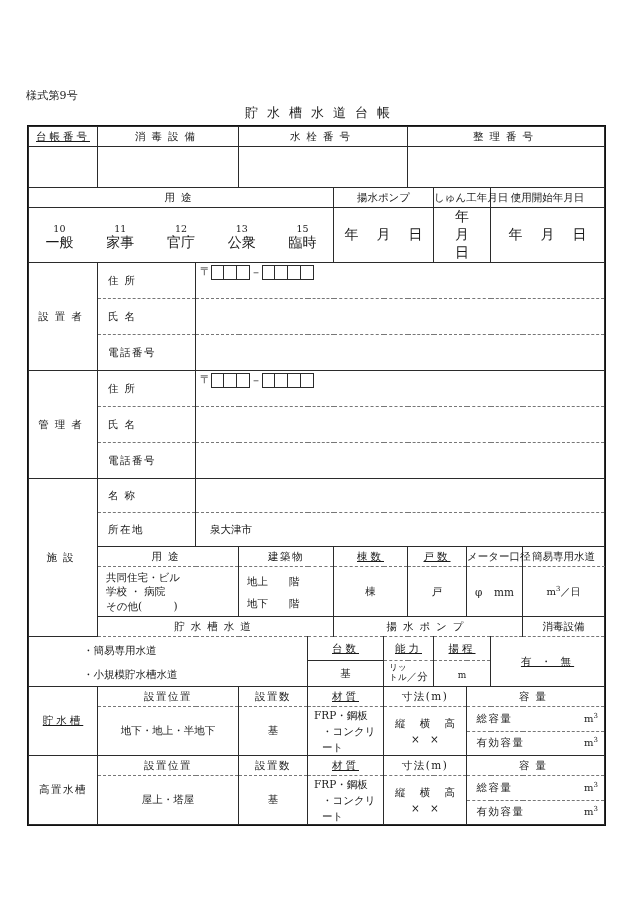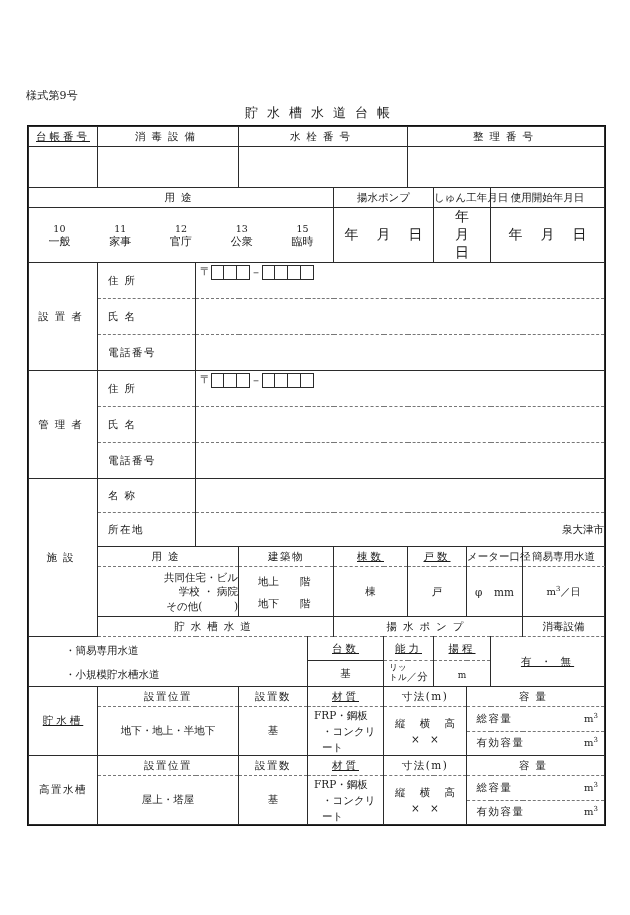--- a/index.html
+++ b/index.html
@@ -78,21 +78,21 @@
     padding: 0;
     text-align: center;
     vertical-align: middle;
   }
   table.sub td.noL { border-left: none; }
   table.sub td.noR { border-right: none; }
   table.sub td.noT { border-top: none; }
   table.sub td.noB { border-bottom: none; }
 
   .useno { font-size: 9.5px; line-height: 13px; }
-  .useword { font-size: 11px; line-height: 14px; }
+  .useword { font-size: 14px; line-height: 14px; }
   .ymd { letter-spacing: 0px; font-size: 14px; }
   .ymd span { display: inline-block; padding: 0 9px; }
 
   
   .zip {
     display: flex;
     align-items: center;
     padding-left: 4px;
     height: 16px;
     margin-top: 1px;
@@ -291,21 +291,21 @@
         </td>
         <td class="dashed-b" style="text-align:left;padding-left:10px">
           <span class="lbl sp2">名称</span>
         </td>
         <td class="dashed-b" colspan="10"></td>
       </tr>
       <tr style="height:34px">
         <td class="dashed-t" style="text-align:left;padding-left:10px">
           <span class="lbl sp05">所在地</span>
         </td>
-        <td class="dashed-t" colspan="10" style="text-align:right;padding-left:14px">泉大津市</td>
+        <td class="dashed-t" colspan="10" style="text-align:left;padding-left:14px">泉大津市</td>
       </tr>
 
       <tr>
         <td class="hcell dashed-b" colspan="2">
           <span class="lbl sp2">用途</span>
         </td>
         <td class="hcell dashed-b" colspan="2">
           <span class="lbl sp05">建築物</span>
         </td>
         <td class="hcell dashed-b" colspan="2">
@@ -316,26 +316,26 @@
         </td>
         <td class="hcell dashed-b" colspan="2">
           <span class="lbl">メーター口径</span>
         </td>
         <td class="hcell dashed-b" colspan="2">
           <span class="lbl">簡易専用水道</span>
         </td>
       </tr>
 
       <tr style="height:50px">
-        <td class="dashed-t" colspan="2" style="text-align:right;padding-left:8px">
+        <td class="dashed-t" colspan="2" style="text-align:left;padding-left:8px">
           <div class="stack3">共同住宅・ビル</div>
           <div class="stack3">学校 ・ 病院</div>
           <div class="stack3">その他(　　　)</div>
         </td>
-        <td class="dashed-t" colspan="2" style="text-align:left;padding-left:19px">
+        <td class="dashed-t" colspan="2" style="text-align:left;padding-left:8px">
           <div class="stack3" style="line-height:22px">地上　　階</div>
           <div class="stack3" style="line-height:22px">地下　　階</div>
         </td>
         <td class="dashed-t rightpad" colspan="2">
           <span class="lbl">棟</span>
         </td>
         <td class="dashed-t rightpad" colspan="2">
           <span class="lbl">戸</span>
         </td>
         <td class="dashed-t" colspan="2">
@@ -355,21 +355,21 @@
         </td>
         <td class="hcell dashed-b" colspan="6">
           <span class="lbl sp2">揚水ポンプ</span>
         </td>
         <td class="hcell dashed-b" colspan="2">
           <span class="lbl">消毒設備</span>
         </td>
       </tr>
 
       <tr style="height:24px">
-        <td class="dashed-t nobot" colspan="4" rowspan="2" style="text-align:left;padding-left:36px">
+        <td class="dashed-t nobot" colspan="4" rowspan="2" style="text-align:left;padding-left:54px">
           <div style="line-height:24px">・簡易専用水道</div>
           <div style="line-height:24px">・小規模貯水槽水道</div>
         </td>
         <td class="dashed-t dashB" colspan="2">
           <span class="lbl sp1">台数</span>
         </td>
         <td class="dashed-t dashB" colspan="2" style="border-bottom:1px dashed #777">
           <span class="lbl sp1">能力</span>
         </td>
         <td class="dashed-t" colspan="2" style="border-bottom:1px dashed #777">

